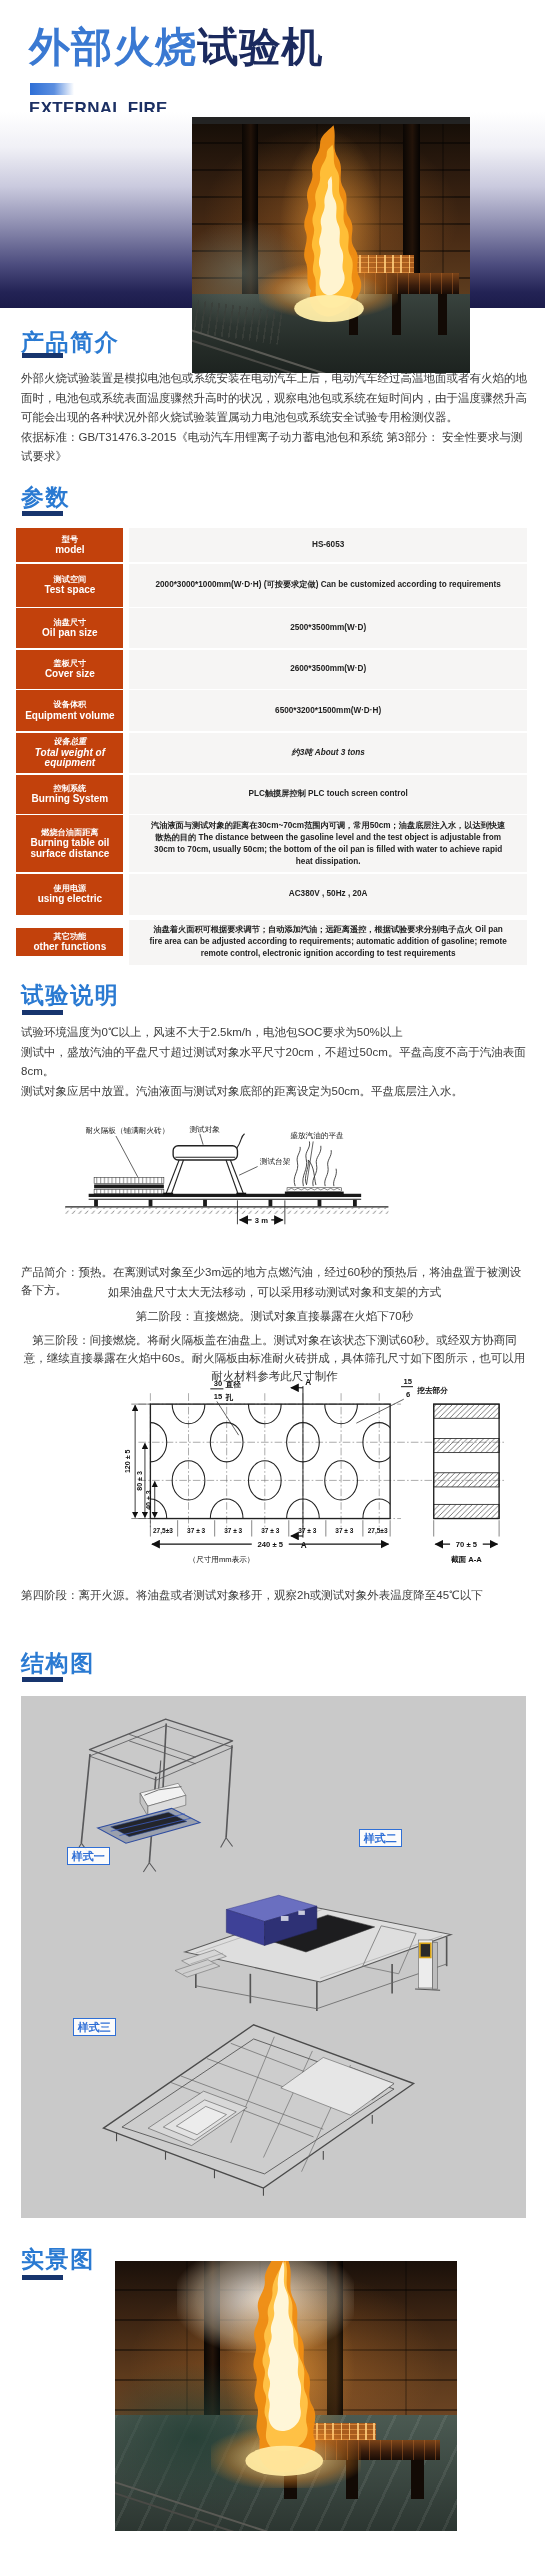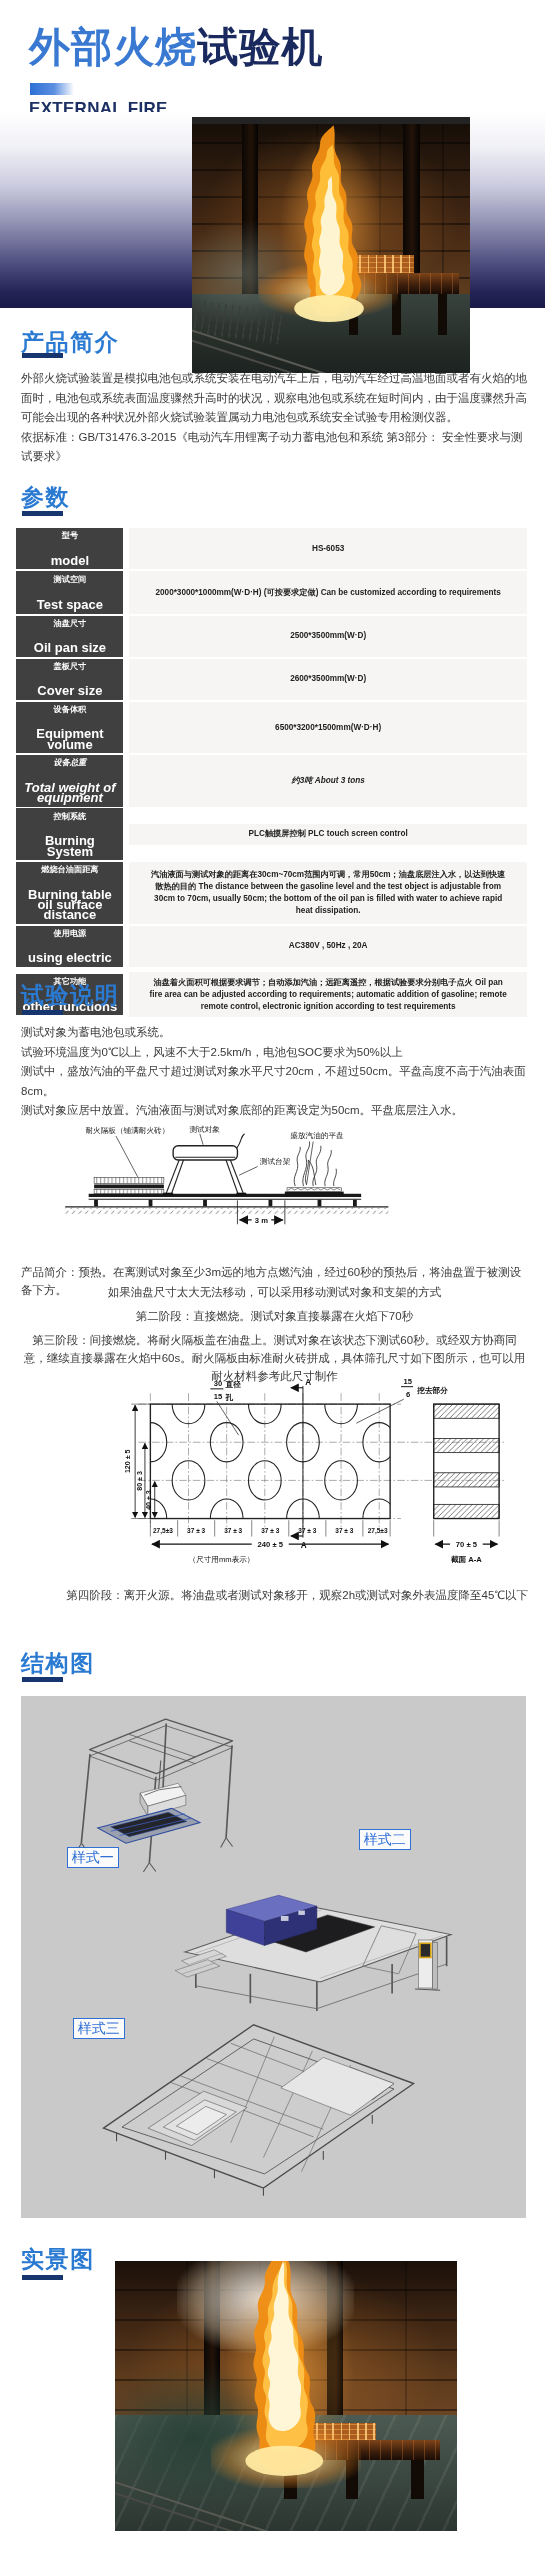--- a/index.html
+++ b/index.html
@@ -21,38 +21,38 @@
   .sec-h{font-size:23px;font-weight:900;color:#2a7ad2;letter-spacing:1.6px;white-space:nowrap;}
   .sec-u{width:41px;height:4.9px;background:#17356e;}
 
   
   .body-text{width:507px;font-size:11.5px;color:#3a3a3a;line-height:19.6px;}
   .body-text p{margin:0;}
 
   
   .ptable{left:16.4px;top:528px;width:511px;display:flex;flex-direction:column;gap:1.6px;}
   .prow{display:flex;gap:5.5px;}
-  .cell-l{width:107px;flex:0 0 107px;background:#404040;color:#fff;display:flex;flex-direction:column;
+  .cell-l{width:107px;flex:0 0 107px;background:#c2410c;color:#fff;display:flex;flex-direction:column;
     justify-content:center;align-items:center;text-align:center;font-weight:700;font-size:8.2px;line-height:10.4px;
     padding:3.3px 4.4px;box-sizing:border-box;}
-  .cell-l .en{font-size:13px;margin-top:14px;}
+  .cell-l .en{font-size:10px;}
   .cell-r{flex:1;background:#f6f5f4;display:flex;justify-content:center;align-items:center;text-align:center;
     font-size:8.2px;font-weight:700;color:#222;padding:4.4px 18.5px;line-height:12px;}
   .r1{min-height:34px;} .r2{min-height:43px;} .r3{min-height:40px;} .r4{min-height:39px;} .r5{min-height:41px;}
-  .r6{min-height:40px;font-style:italic;} .r7{min-height:39px;align-items:center;} .r8{min-height:51px;} .r9{min-height:41px;} .r10{min-height:52px;align-items:center;}
+  .r6{min-height:40px;font-style:italic;} .r7{min-height:39px;} .r8{min-height:51px;} .r9{min-height:41px;} .r10{min-height:52px;align-items:center;}
 
   
   .tlines p{margin:0;}
   .stage{width:507px;font-size:11.5px;color:#3a3a3a;line-height:18px;}
   .stages p{margin:0 0 6px 0;text-align:center;}
 
   
   .gray-panel{left:21px;top:1696px;width:505px;height:522px;background:#c9c9c9;}
   .style-label{position:absolute;border:1.1px solid #2f6fd6;color:#2f6fd6;background:rgba(255,255,255,.92);
-    font-size:14px;font-weight:400;padding:0.5px 3.8px;white-space:nowrap;}
+    font-size:11px;font-weight:700;padding:0.5px 3.8px;white-space:nowrap;}
 
   
   .photo{overflow:hidden;background:#1b120b;}
   .hero-photo{left:192px;top:117px;width:278px;height:256px;}
   .real-photo{left:115px;top:2261px;width:342px;height:270px;background:#241710;}
   .ph-topstrip{position:absolute;top:0;left:0;right:0;height:6.5px;background:#232323;z-index:6;}
   .ph-wall{position:absolute;left:0;right:0;top:0;height:69%;
     background:
       repeating-linear-gradient(180deg, rgba(0,0,0,0) 0 25px, rgba(0,0,0,.45) 25px 27px),
       repeating-linear-gradient(90deg, rgba(0,0,0,0) 0 61px, rgba(0,0,0,.28) 61px 63px),
@@ -231,21 +231,20 @@
         <span>其它功能</span>
         <span class="en">other functions</span>
       </div>
     <div class="cell-r">油盘着火面积可根据要求调节；自动添加汽油；远距离遥控，根据试验要求分别电子点火 Oil pan fire area can be adjusted according to requirements; automatic addition of gasoline; remote remote control, electronic ignition according to test requirements</div>
   </div>
 </div>
 
 <div class="abs sec-h" style="left:21px;top:980px;">试验说明</div>
 <div class="abs sec-u" style="left:22px;top:1010px;"></div>
 <div class="abs body-text tlines" style="left:21px;top:1023px;">
-  <p>测试对象为蓄电池包或系统。</p>
   <p>试验环境温度为0℃以上，风速不大于2.5km/h，电池包SOC要求为50%以上</p>
   <p>测试中，盛放汽油的平盘尺寸超过测试对象水平尺寸20cm，不超过50cm。平盘高度不高于汽油表面8cm。</p>
   <p>测试对象应居中放置。汽油液面与测试对象底部的距离设定为50cm。平盘底层注入水。</p>
 </div>
 
 <svg class="abs diagram-svg" style="left:57px;top:1124px;" width="338" height="109" viewBox="0 0 620 200">
   <defs>
     <pattern id="gHatch" width="12" height="12" patternUnits="userSpaceOnUse">
       <path d="M1,12 L9,3" stroke="#444" stroke-width="1.2" fill="none"></path>
     </pattern>
@@ -436,21 +435,21 @@
   <line x1="640" y1="268" x2="640" y2="298" stroke="#222" stroke-width="1"></line>
   <line x1="760" y1="268" x2="760" y2="298" stroke="#222" stroke-width="1"></line>
   <line x1="643" y1="312" x2="757" y2="312" stroke="#111" stroke-width="2" marker-start="url(#arrD)" marker-end="url(#arrD)"></line>
   <rect x="670" y="303" width="60" height="17" fill="#fff"></rect>
   <text x="700" y="317" font-size="14" font-weight="bold" fill="#111" text-anchor="middle">70 ± 5</text>
 
   <text x="190" y="344" font-size="14" fill="#111">（尺寸用mm表示）</text>
   <text x="700" y="344" font-size="14" font-weight="bold" fill="#111" text-anchor="middle">截面 A-A</text>
 </svg>
 
-<div class="abs stage" style="left:21px;top:1586px;text-align:right;">第四阶段：离开火源。将油盘或者测试对象移开，观察2h或测试对象外表温度降至45℃以下</div>
+<div class="abs stage" style="left:21px;top:1586px;">第四阶段：离开火源。将油盘或者测试对象移开，观察2h或测试对象外表温度降至45℃以下</div>
 
 <div class="abs sec-h" style="left:21px;top:1648px;">结构图</div>
 <div class="abs sec-u" style="left:22px;top:1677px;"></div>
 <div class="abs gray-panel">
 
   <svg class="abs" style="left:44px;top:11px;" width="185" height="169" viewBox="0 0 340 310">
     <g stroke="#58585a" stroke-width="2.5" fill="none" stroke-linejoin="round">
       <path d="M45,78 L185,22 L308,62 L168,122 Z"></path>
       <path d="M45,90 L185,34 L308,74 L168,134 Z" stroke-width="1.5"></path>
       <path d="M118,50 L240,92 M118,62 L240,104" stroke-width="1.5"></path>

